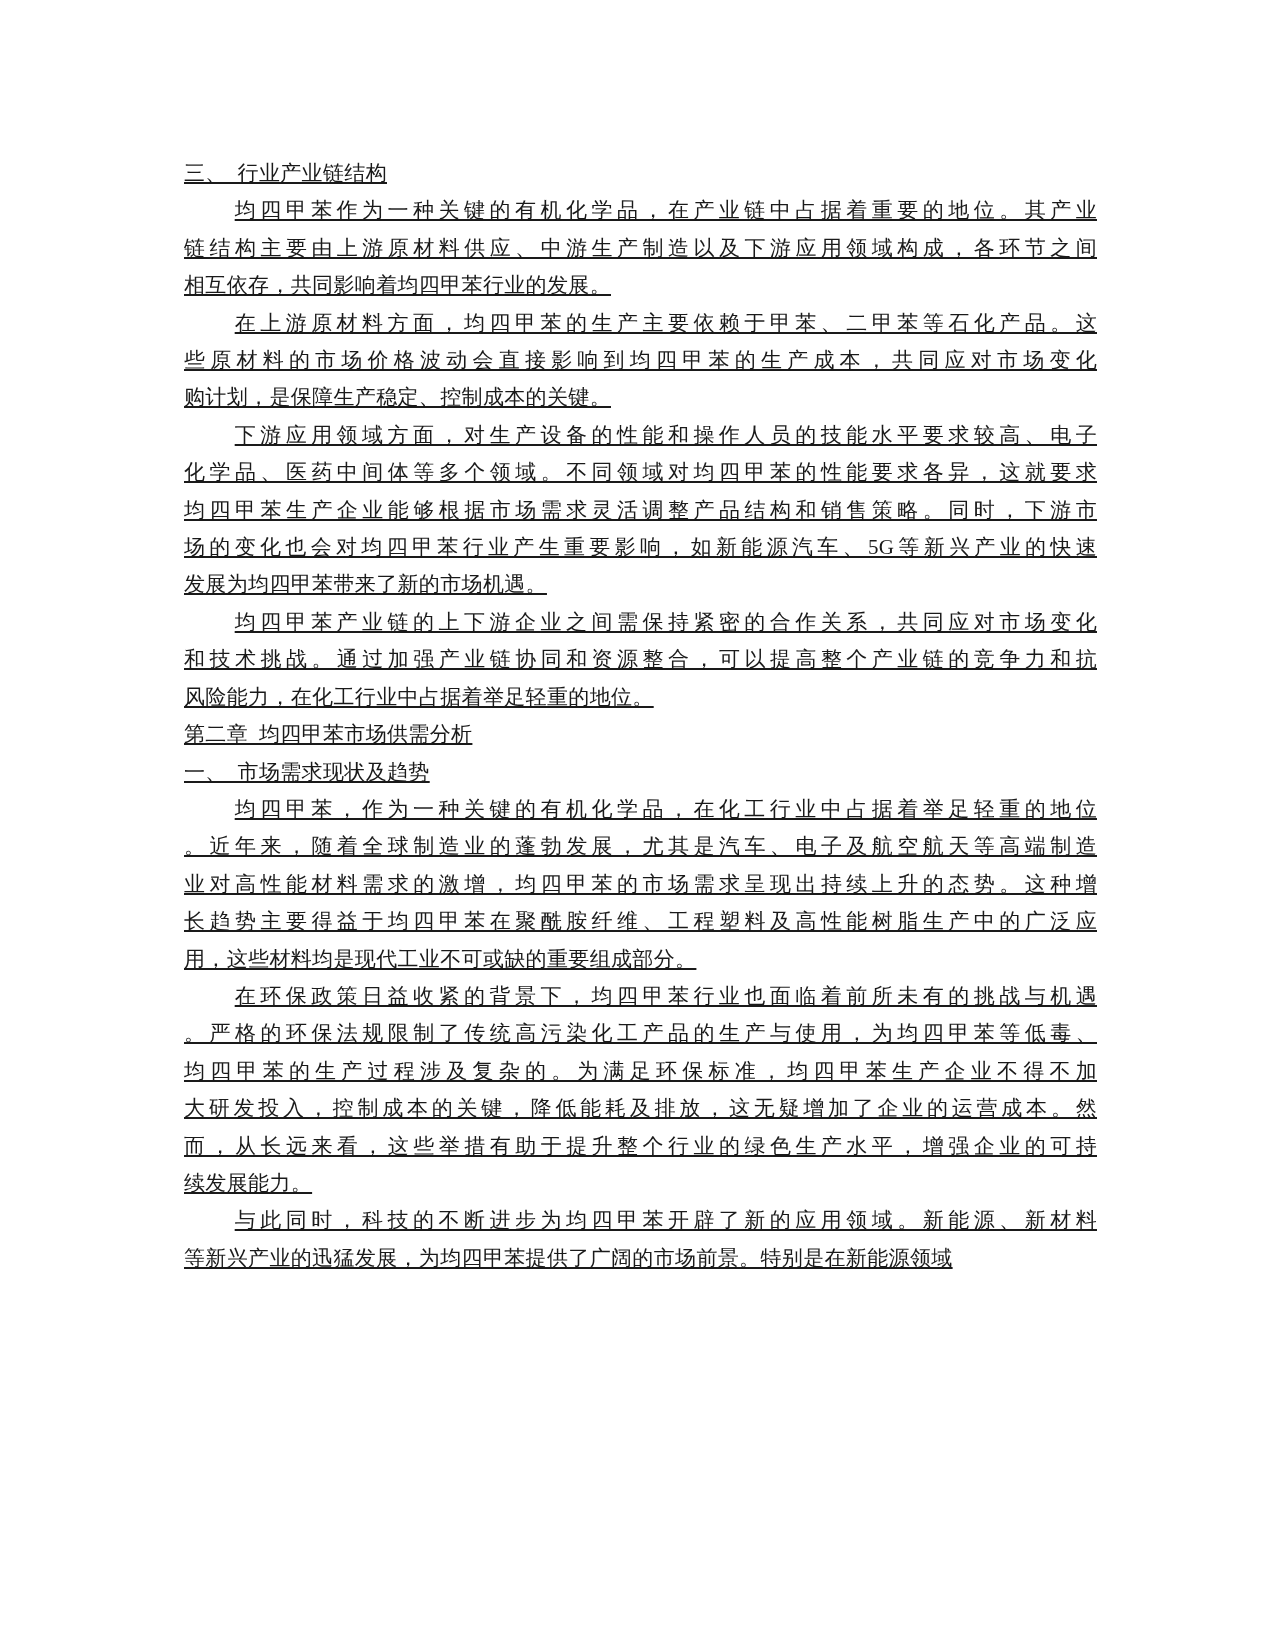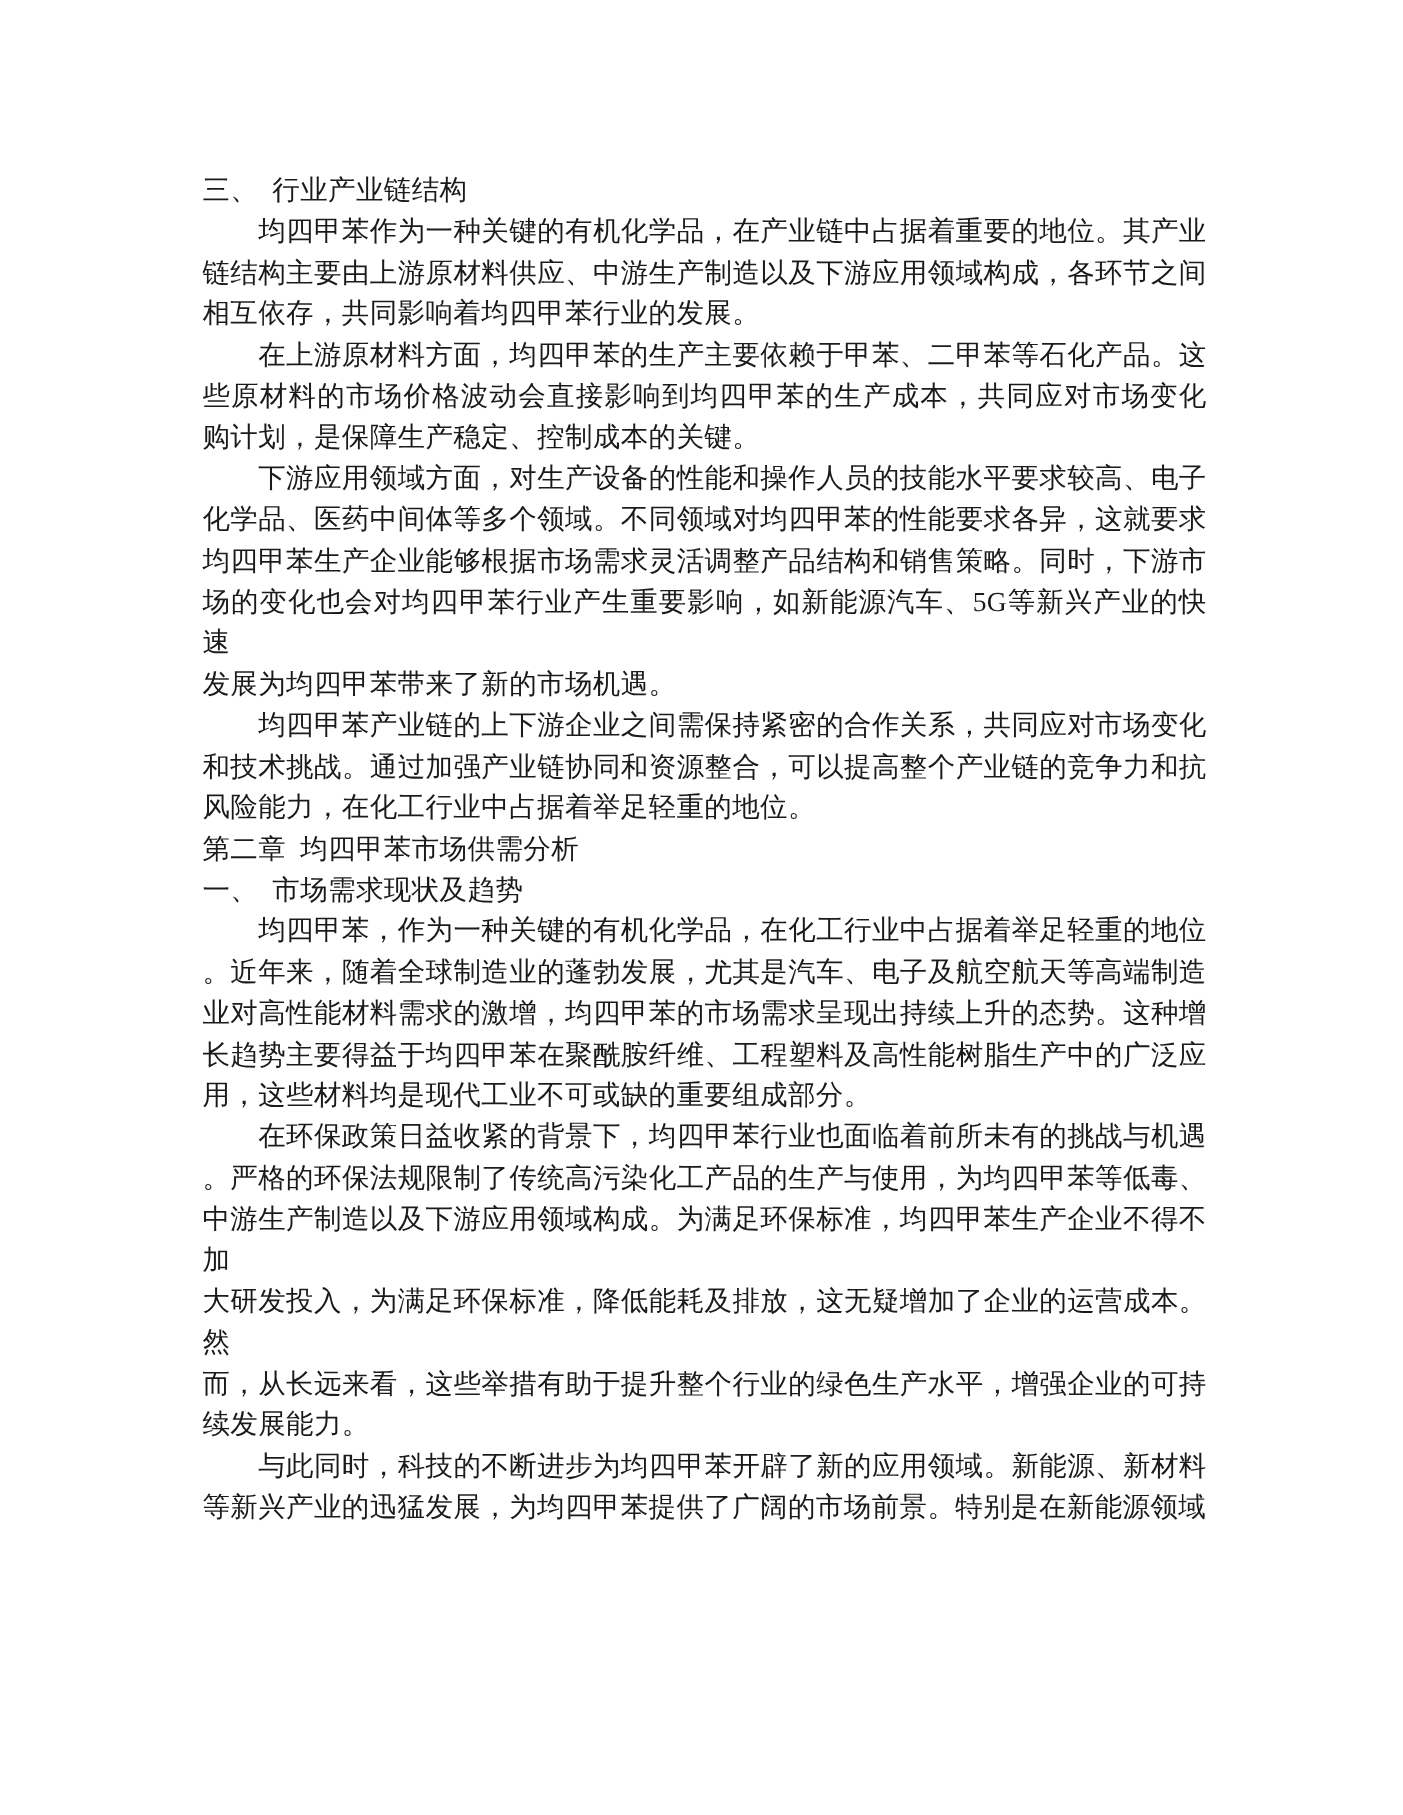--- a/index.html
+++ b/index.html
@@ -13,24 +13,25 @@
     height: 1650px;
     background: #ffffff;
     overflow: hidden;
   }
   .text-block {
     position: absolute;
     left: 184px;
     top: 155px;
     width: 913px;
     font-family: "Liberation Serif", "DejaVu Serif", serif;
-    font-size: 25px;
+    font-size: 21px;
     line-height: 37.4px;
     letter-spacing: 0.35px;
     color: #1a1a1a;
+    text-decoration: underline;
   }
   .block { margin: 0; padding: 0; }
   .line {
     text-align: justify;
     text-align-last: left;
   }
   .line.fill  { text-align-last: justify; }
   .line.first { text-indent: 50.7px; }
 </style>
 </head>
@@ -72,22 +73,22 @@
       <div class="block">
         <div class="line fill first">均四甲苯，作为一种关键的有机化学品，在化工行业中占据着举足轻重的地位</div>
         <div class="line fill">。近年来，随着全球制造业的蓬勃发展，尤其是汽车、电子及航空航天等高端制造</div>
         <div class="line fill">业对高性能材料需求的激增，均四甲苯的市场需求呈现出持续上升的态势。这种增</div>
         <div class="line fill">长趋势主要得益于均四甲苯在聚酰胺纤维、工程塑料及高性能树脂生产中的广泛应</div>
         <div class="line">用，这些材料均是现代工业不可或缺的重要组成部分。</div>
       </div>
       <div class="block">
         <div class="line fill first">在环保政策日益收紧的背景下，均四甲苯行业也面临着前所未有的挑战与机遇</div>
         <div class="line fill">。严格的环保法规限制了传统高污染化工产品的生产与使用，为均四甲苯等低毒、</div>
-        <div class="line fill">中游生产制造以及下游应用领域构成。为满足环保标准，均四甲苯生产企业不得不加</div>
-        <div class="line fill">大研发投入，为满足环保标准，降低能耗及排放，这无疑增加了企业的运营成本。然</div>
+        <div class="line fill">均四甲苯的生产过程涉及复杂的。为满足环保标准，均四甲苯生产企业不得不加</div>
+        <div class="line fill">大研发投入，控制成本的关键，降低能耗及排放，这无疑增加了企业的运营成本。然</div>
         <div class="line fill">而，从长远来看，这些举措有助于提升整个行业的绿色生产水平，增强企业的可持</div>
         <div class="line">续发展能力。</div>
       </div>
       <div class="block">
         <div class="line fill first">与此同时，科技的不断进步为均四甲苯开辟了新的应用领域。新能源、新材料</div>
         <div class="line">等新兴产业的迅猛发展，为均四甲苯提供了广阔的市场前景。特别是在新能源领域</div>
       </div>
     </div>
 </div>
 

